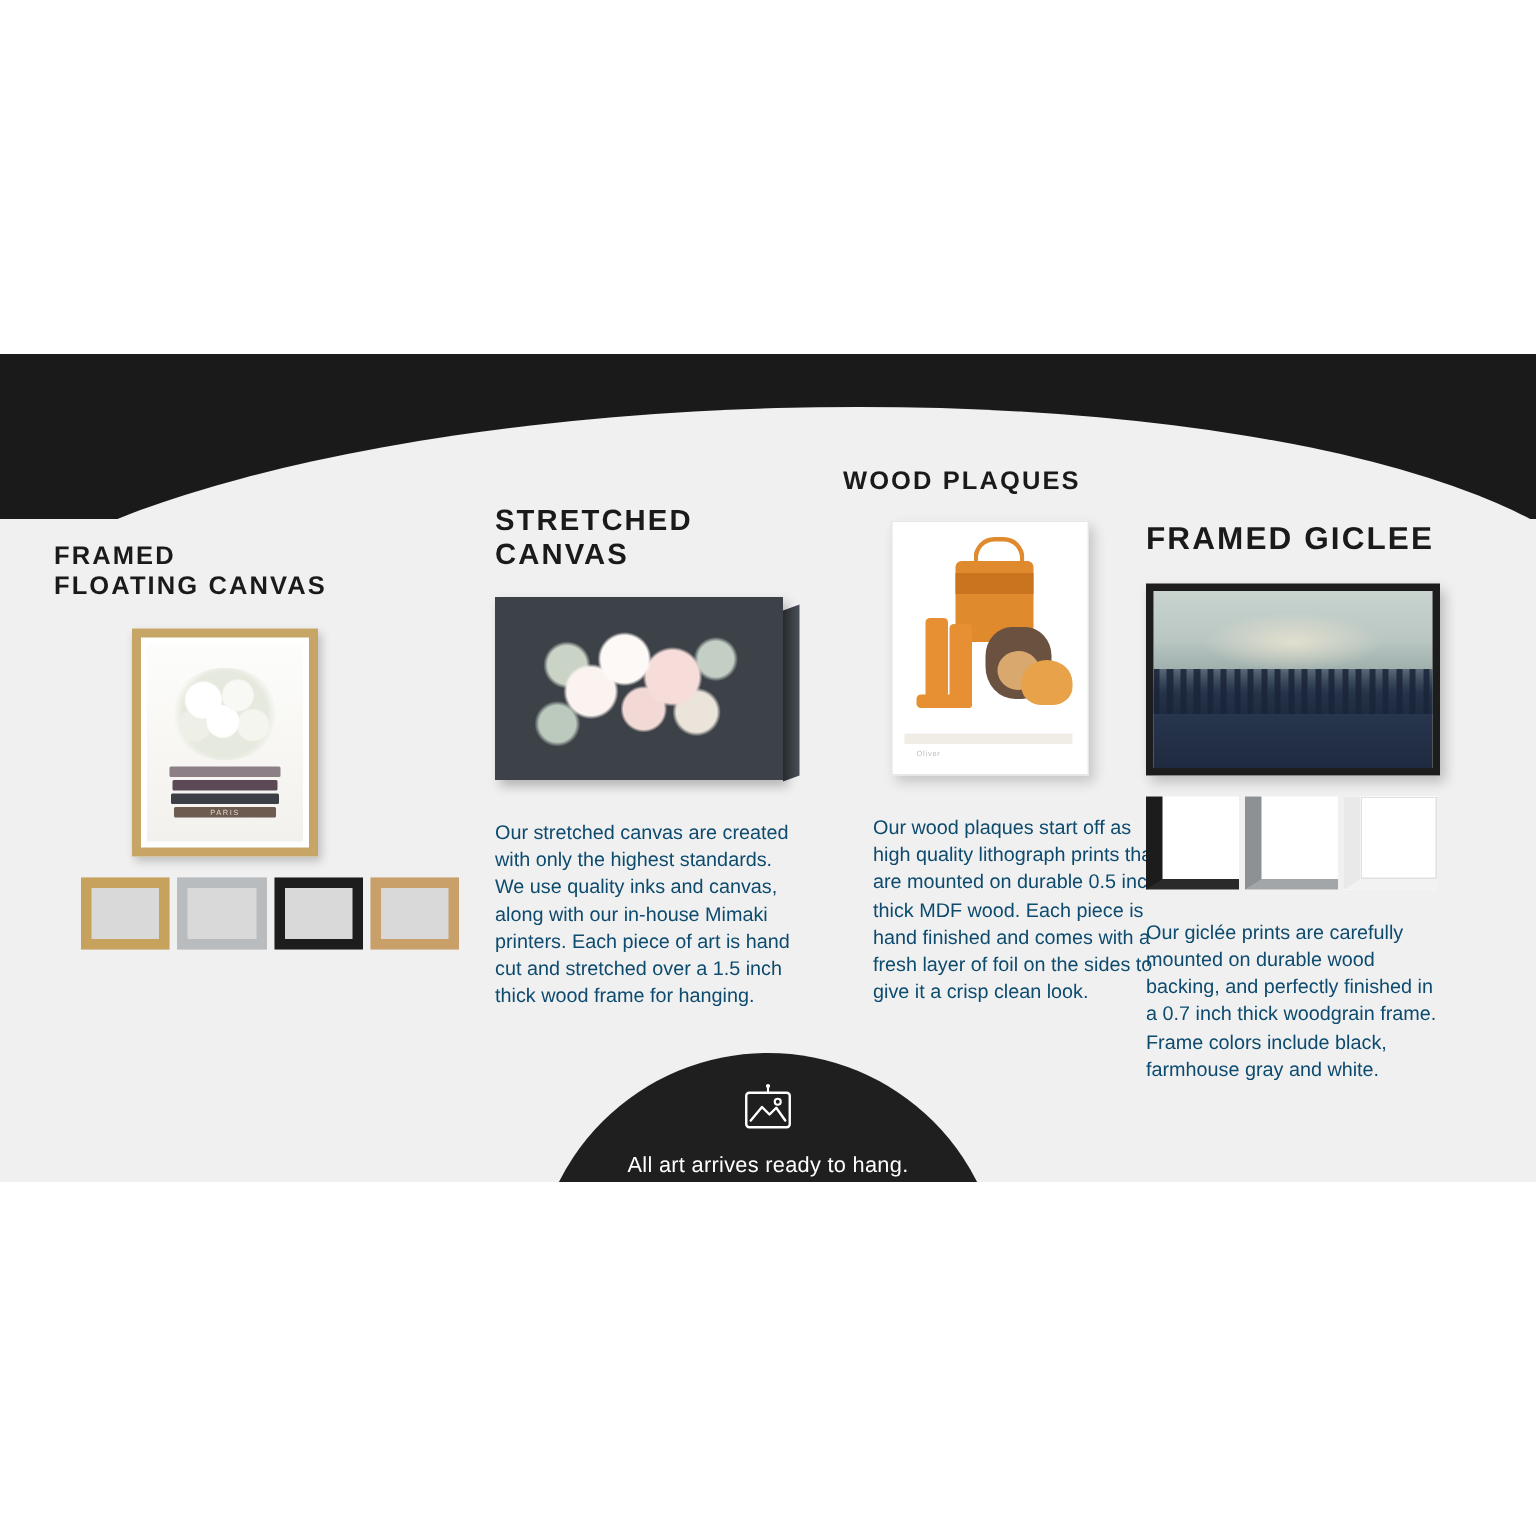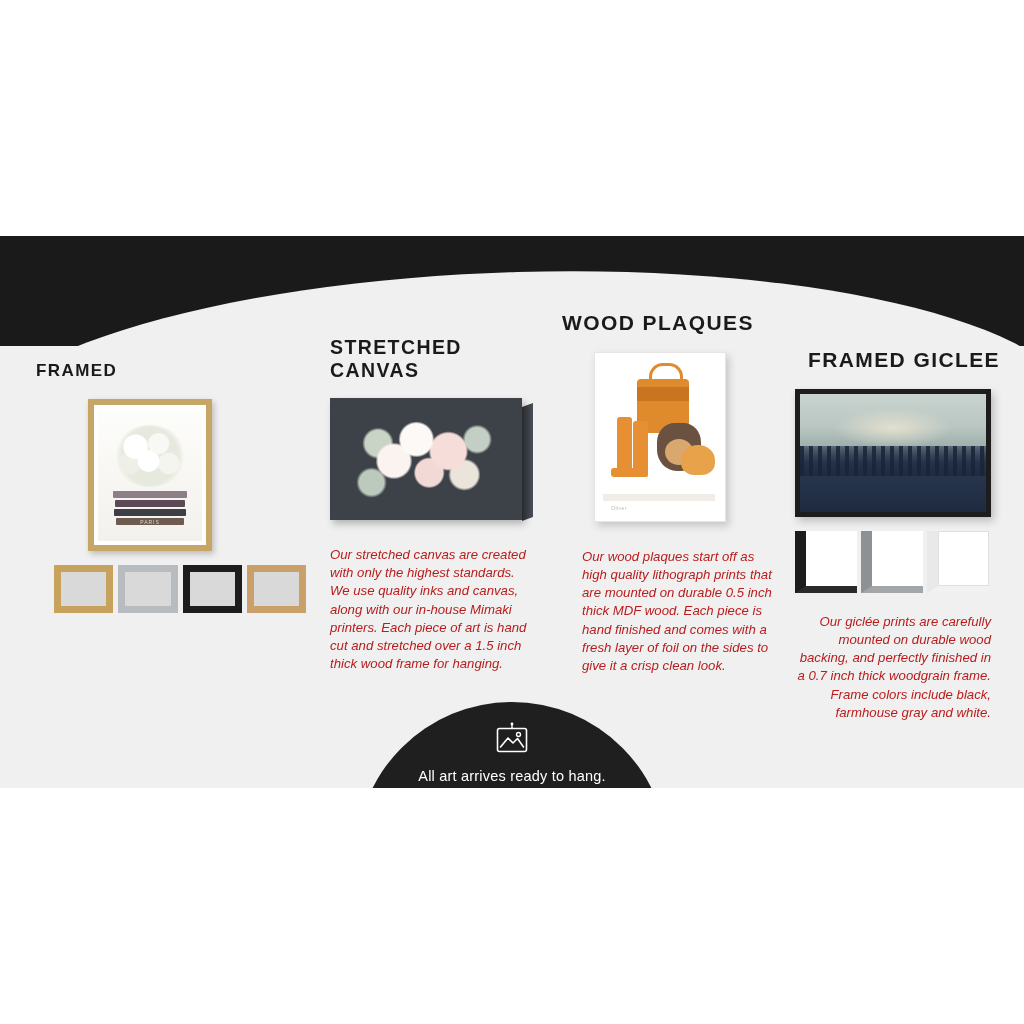--- a/index.html
+++ b/index.html
@@ -93,22 +93,21 @@
   .col-title {
     font-weight: bold;
     letter-spacing: 1.4px;
     color: #1a1a1a;
     line-height: 1.18;
     text-transform: uppercase;
   }
   .col-body {
     font-size: 13.2px;
     line-height: 1.38;
-    color: #b91c1c;
-    font-style: italic;
+    color: #0c4a6e;
   }
 
   
   .c1 { left: 36px; top: 125px; width: 270px; }
   .c1 .col-title { font-size: 17px; }
   .art1-wrap {
     position: relative;
     margin-top: 18px;
     margin-left: 52px;
     width: 124px;
@@ -209,21 +208,21 @@
       radial-gradient(circle at 52% 64%, #f3d9d6 0 13%, rgba(0,0,0,0) 15%),
       radial-gradient(circle at 74% 66%, #eae4da 0 10%, rgba(0,0,0,0) 12%),
       radial-gradient(circle at 20% 34%, #c9d3c6 0 9%, rgba(0,0,0,0) 11%),
       radial-gradient(circle at 82% 30%, #c3cfc4 0 8%, rgba(0,0,0,0) 10%),
       radial-gradient(circle at 16% 74%, #bcc9bd 0 8%, rgba(0,0,0,0) 10%);
   }
   .c2 .col-body { margin-top: 26px; width: 200px; }
 
   
   .c3 { left: 562px; top: 75px; width: 210px; }
-  .c3 .col-title { font-size: 21px; }
+  .c3 .col-title { font-size: 17px; }
   .plaque {
     position: relative;
     margin-top: 16px;
     margin-left: 32px;
     width: 130px; height: 168px;
     background: #ffffff;
     border: 1px solid #e6e6e6;
     box-shadow: 3px 4px 8px rgba(0,0,0,0.18);
     overflow: hidden;
   }
@@ -295,21 +294,21 @@
   }
   .plaque-base {
     position: absolute;
     left: 8px; bottom: 20px;
     width: 112px; height: 7px;
     background: #f0ede7;
   }
   .c3 .col-body { margin-top: 26px; width: 200px; margin-left: 20px; }
 
   
-  .c4 { left: 795px; top: 112px; width: 205px; text-align: right; }
+  .c4 { left: 764px; top: 112px; width: 205px; }
   .c4 .col-title { font-size: 21px; }
   .giclee {
     position: relative;
     margin-top: 16px;
     width: 196px; height: 128px;
     border: 5px solid #1d1d1d;
     box-sizing: border-box;
     background: linear-gradient(#c9d4cf 0%, #b9c6c2 28%, #9fb0ad 44%, #2b3a52 58%, #1e2a40 100%);
     box-shadow: 3px 4px 8px rgba(0,0,0,0.22);
     overflow: hidden;
@@ -359,20 +358,21 @@
         <div class="swoosh-line" style="top:-68px;"></div>
         <div class="swoosh-line" style="top:-76px;"></div>
         <div class="swoosh-line" style="top:-84px;"></div>
       </div>
     </div>
     <div class="banner-top-curve"></div>
 
     <div class="col c1">
       <div class="col-title">
         <span>FRAMED</span><br>
+        <span>FLOATING CANVAS</span>
       </div>
       <div class="art1-wrap">
         <div class="frame-gold">
           <div class="inner">
             <div class="bouquet"></div>
             <div class="books">
               <div class="book bk1"></div>
               <div class="book bk2"></div>
               <div class="book bk3"></div>
               <div class="book bk4"></div>

